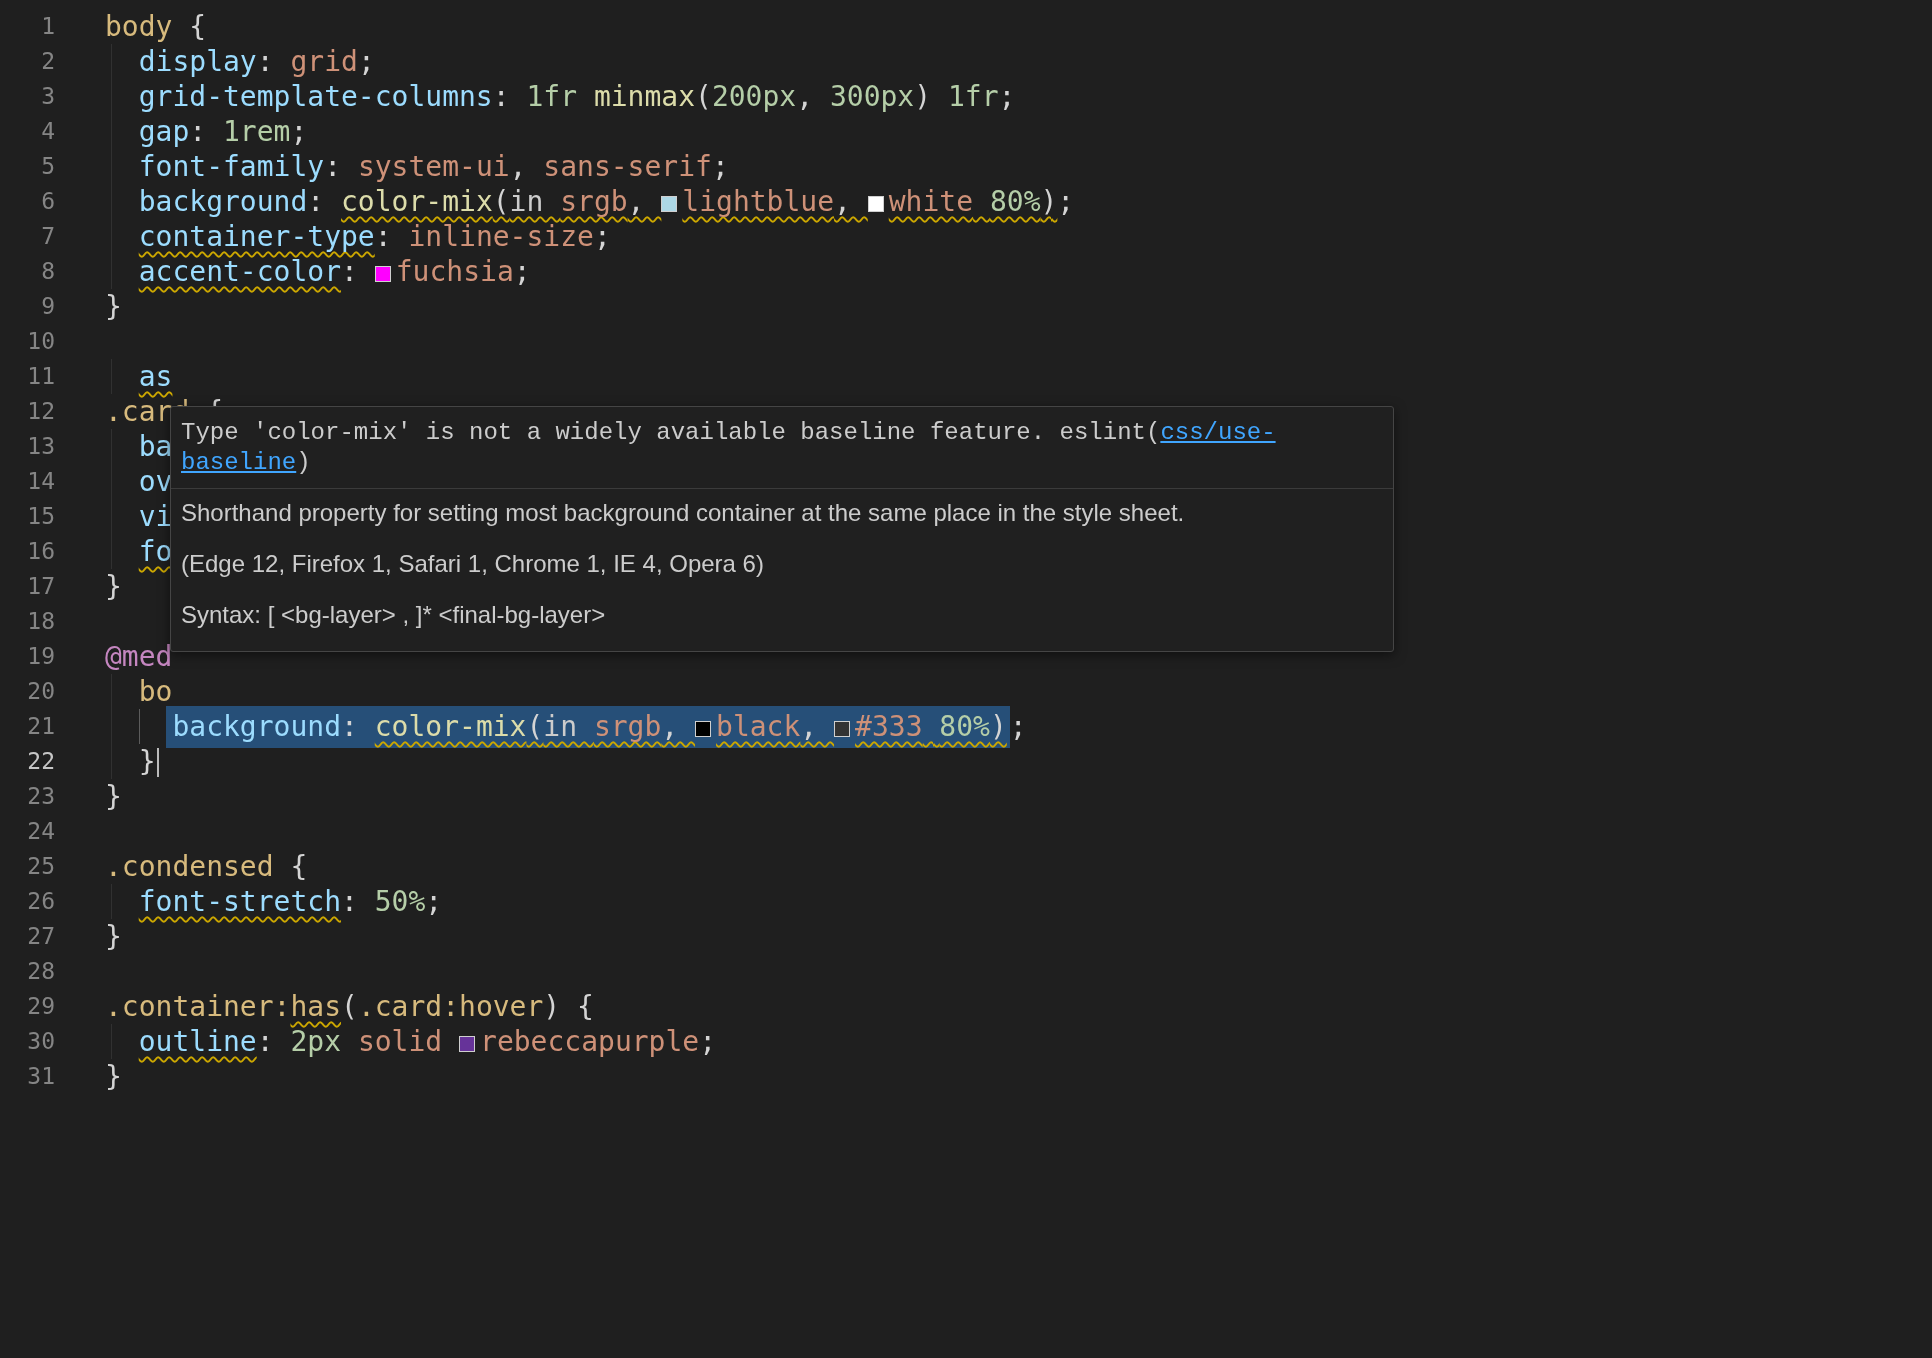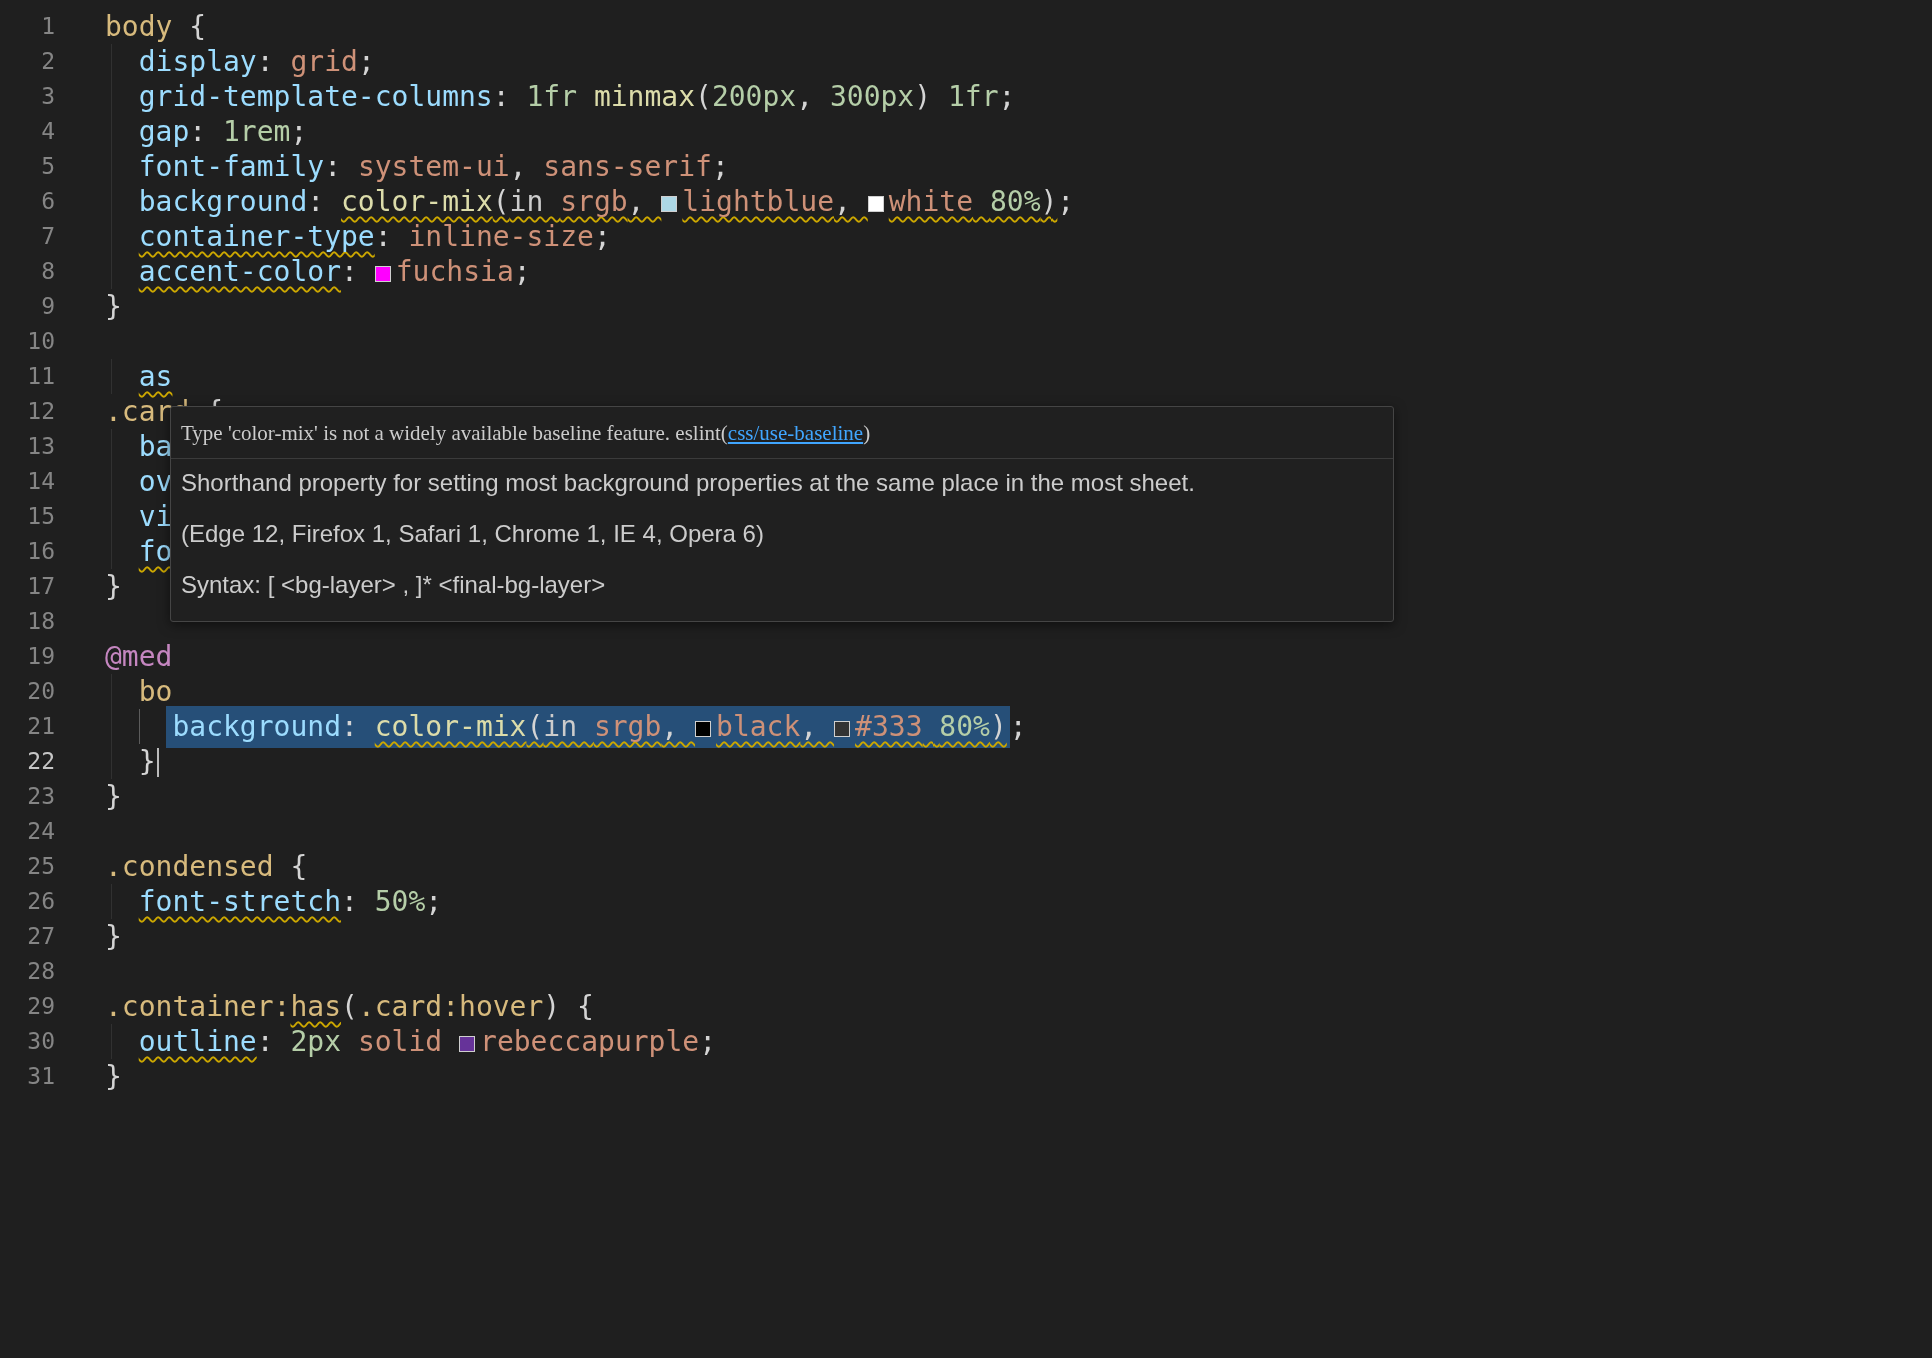--- a/index.html
+++ b/index.html
@@ -88,22 +88,22 @@
     left: 170px; top: 406px;
     width: 1224px;
     background: var(--c-tooltipBg, #202020);
     border: 1px solid var(--c-tooltipBorder, #454545);
     border-radius: 3px;
     box-shadow: 0 3px 12px rgba(0,0,0,0.5);
     z-index: 10;
     color: var(--c-foreground, #cccccc);
   }
   .hover-diagnostic {
-    font-family: Liberation Serif, serif;
-    font-size: 21px; line-height: 30px;
+    font-family: Liberation Mono, monospace;
+    font-size: 24px; line-height: 30px;
     padding: 11px 10px 10px 10px;
     white-space: pre-wrap;
   }
   .hover-divider { height: 1px; background: #3b3b3b; }
   .hover-docs {
     font-family: "Liberation Sans", "DejaVu Sans", sans-serif;
     font-size: 24px;
     padding: 9px 10px 0 10px;
   }
   .hover-docs p { margin: 0 0 21px 0; line-height: 30px; }
@@ -194,18 +194,18 @@
       <div class="code-line"></div>
       <div class="code-line"><span class="tk-sel">.container</span><span class="tk-sel">:</span><span class="tk-sel sq">has</span><span class="tk-punc">(</span><span class="tk-sel">.card</span><span class="tk-sel">:hover</span><span class="tk-punc">)</span><span class="tk-punc"> {</span></div>
       <div class="code-line"><span class="indent-guide" style="left: 6px;"></span><span class="tk-plain">  </span><span class="tk-prop sq">outline</span><span class="tk-punc">: </span><span class="tk-num">2px</span><span class="tk-plain"> </span><span class="tk-val">solid</span><span class="tk-plain"> </span><span class="swatch" style="background: rgb(102, 51, 153);"></span><span class="tk-val">rebeccapurple</span><span class="tk-punc">;</span></div>
       <div class="code-line"><span class="tk-punc">}</span></div>
     </div>
 
   <div class="hover-tooltip">
     <div class="hover-diagnostic"><span>Type 'color-mix' is not a widely available baseline feature. </span><span>eslint(</span><a class="link">css/use-baseline</a><span>)</span></div>
     <div class="hover-divider"></div>
     <div class="hover-docs">
-      <p>Shorthand property for setting most background properties at the same place in the most sheet.</p>
+      <p>Shorthand property for setting most background container at the same place in the style sheet.</p>
       <p>(Edge 12, Firefox 1, Safari 1, Chrome 1, IE 4, Opera 6)</p>
       <p>Syntax: [ &lt;bg-layer&gt; , ]* &lt;final-bg-layer&gt;</p>
     </div>
   </div>
 </div>
 
 </body></html>

